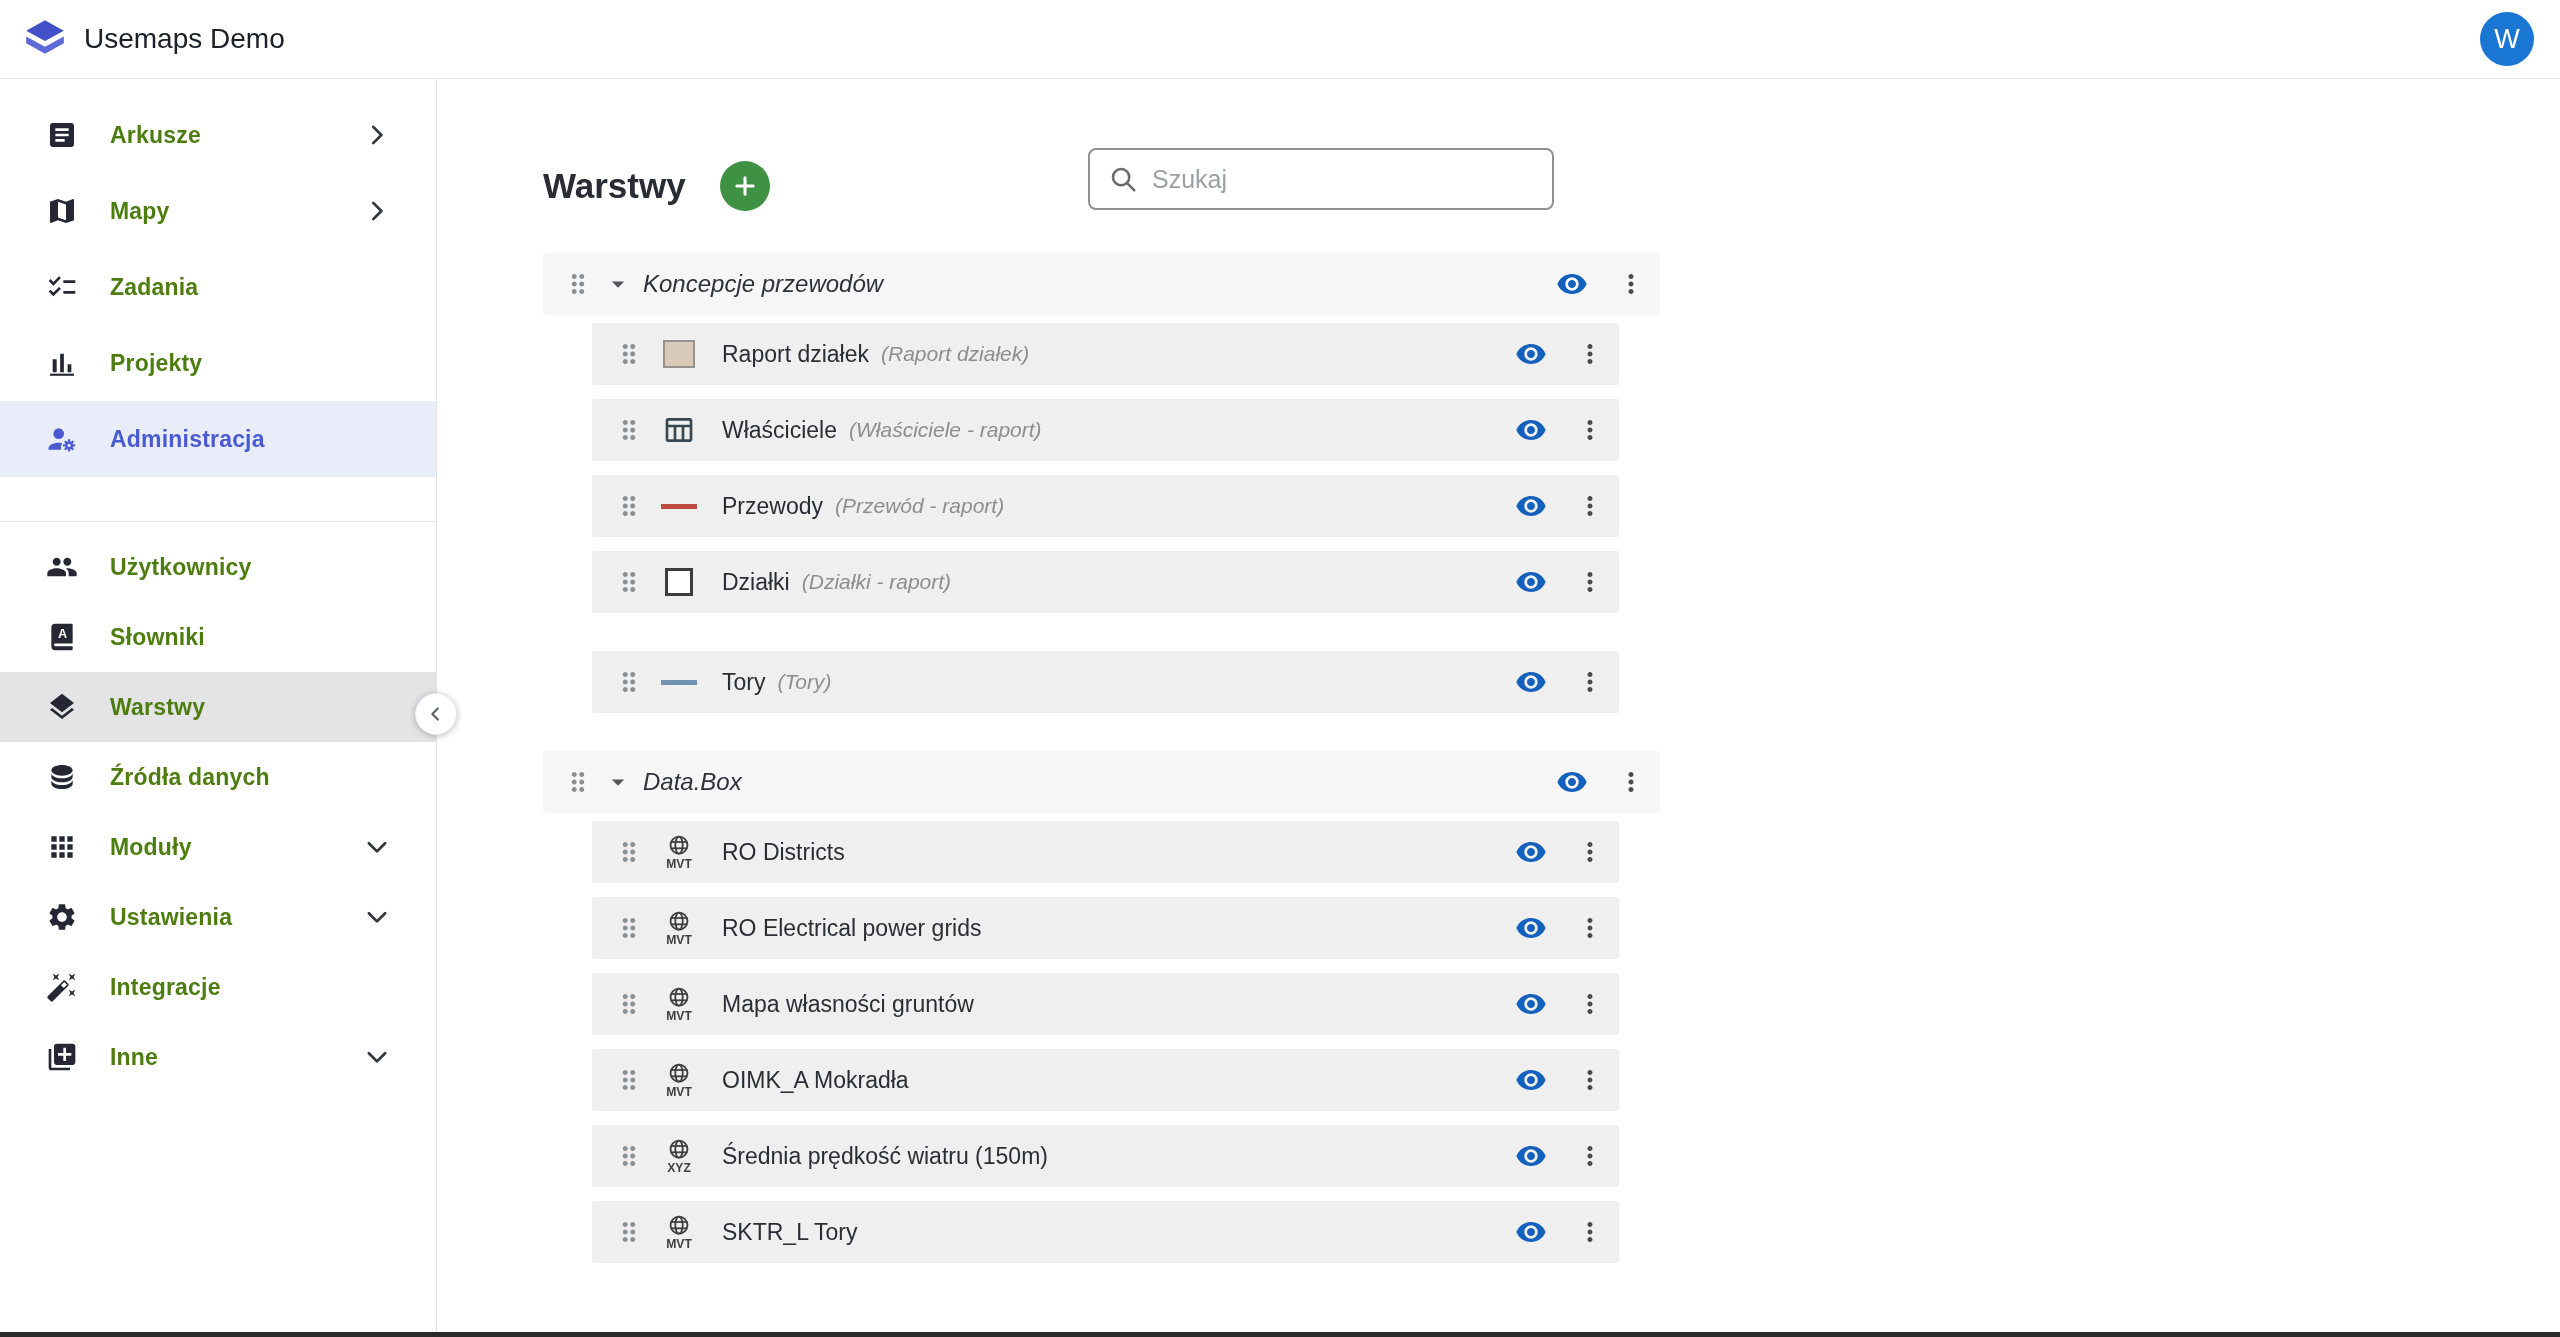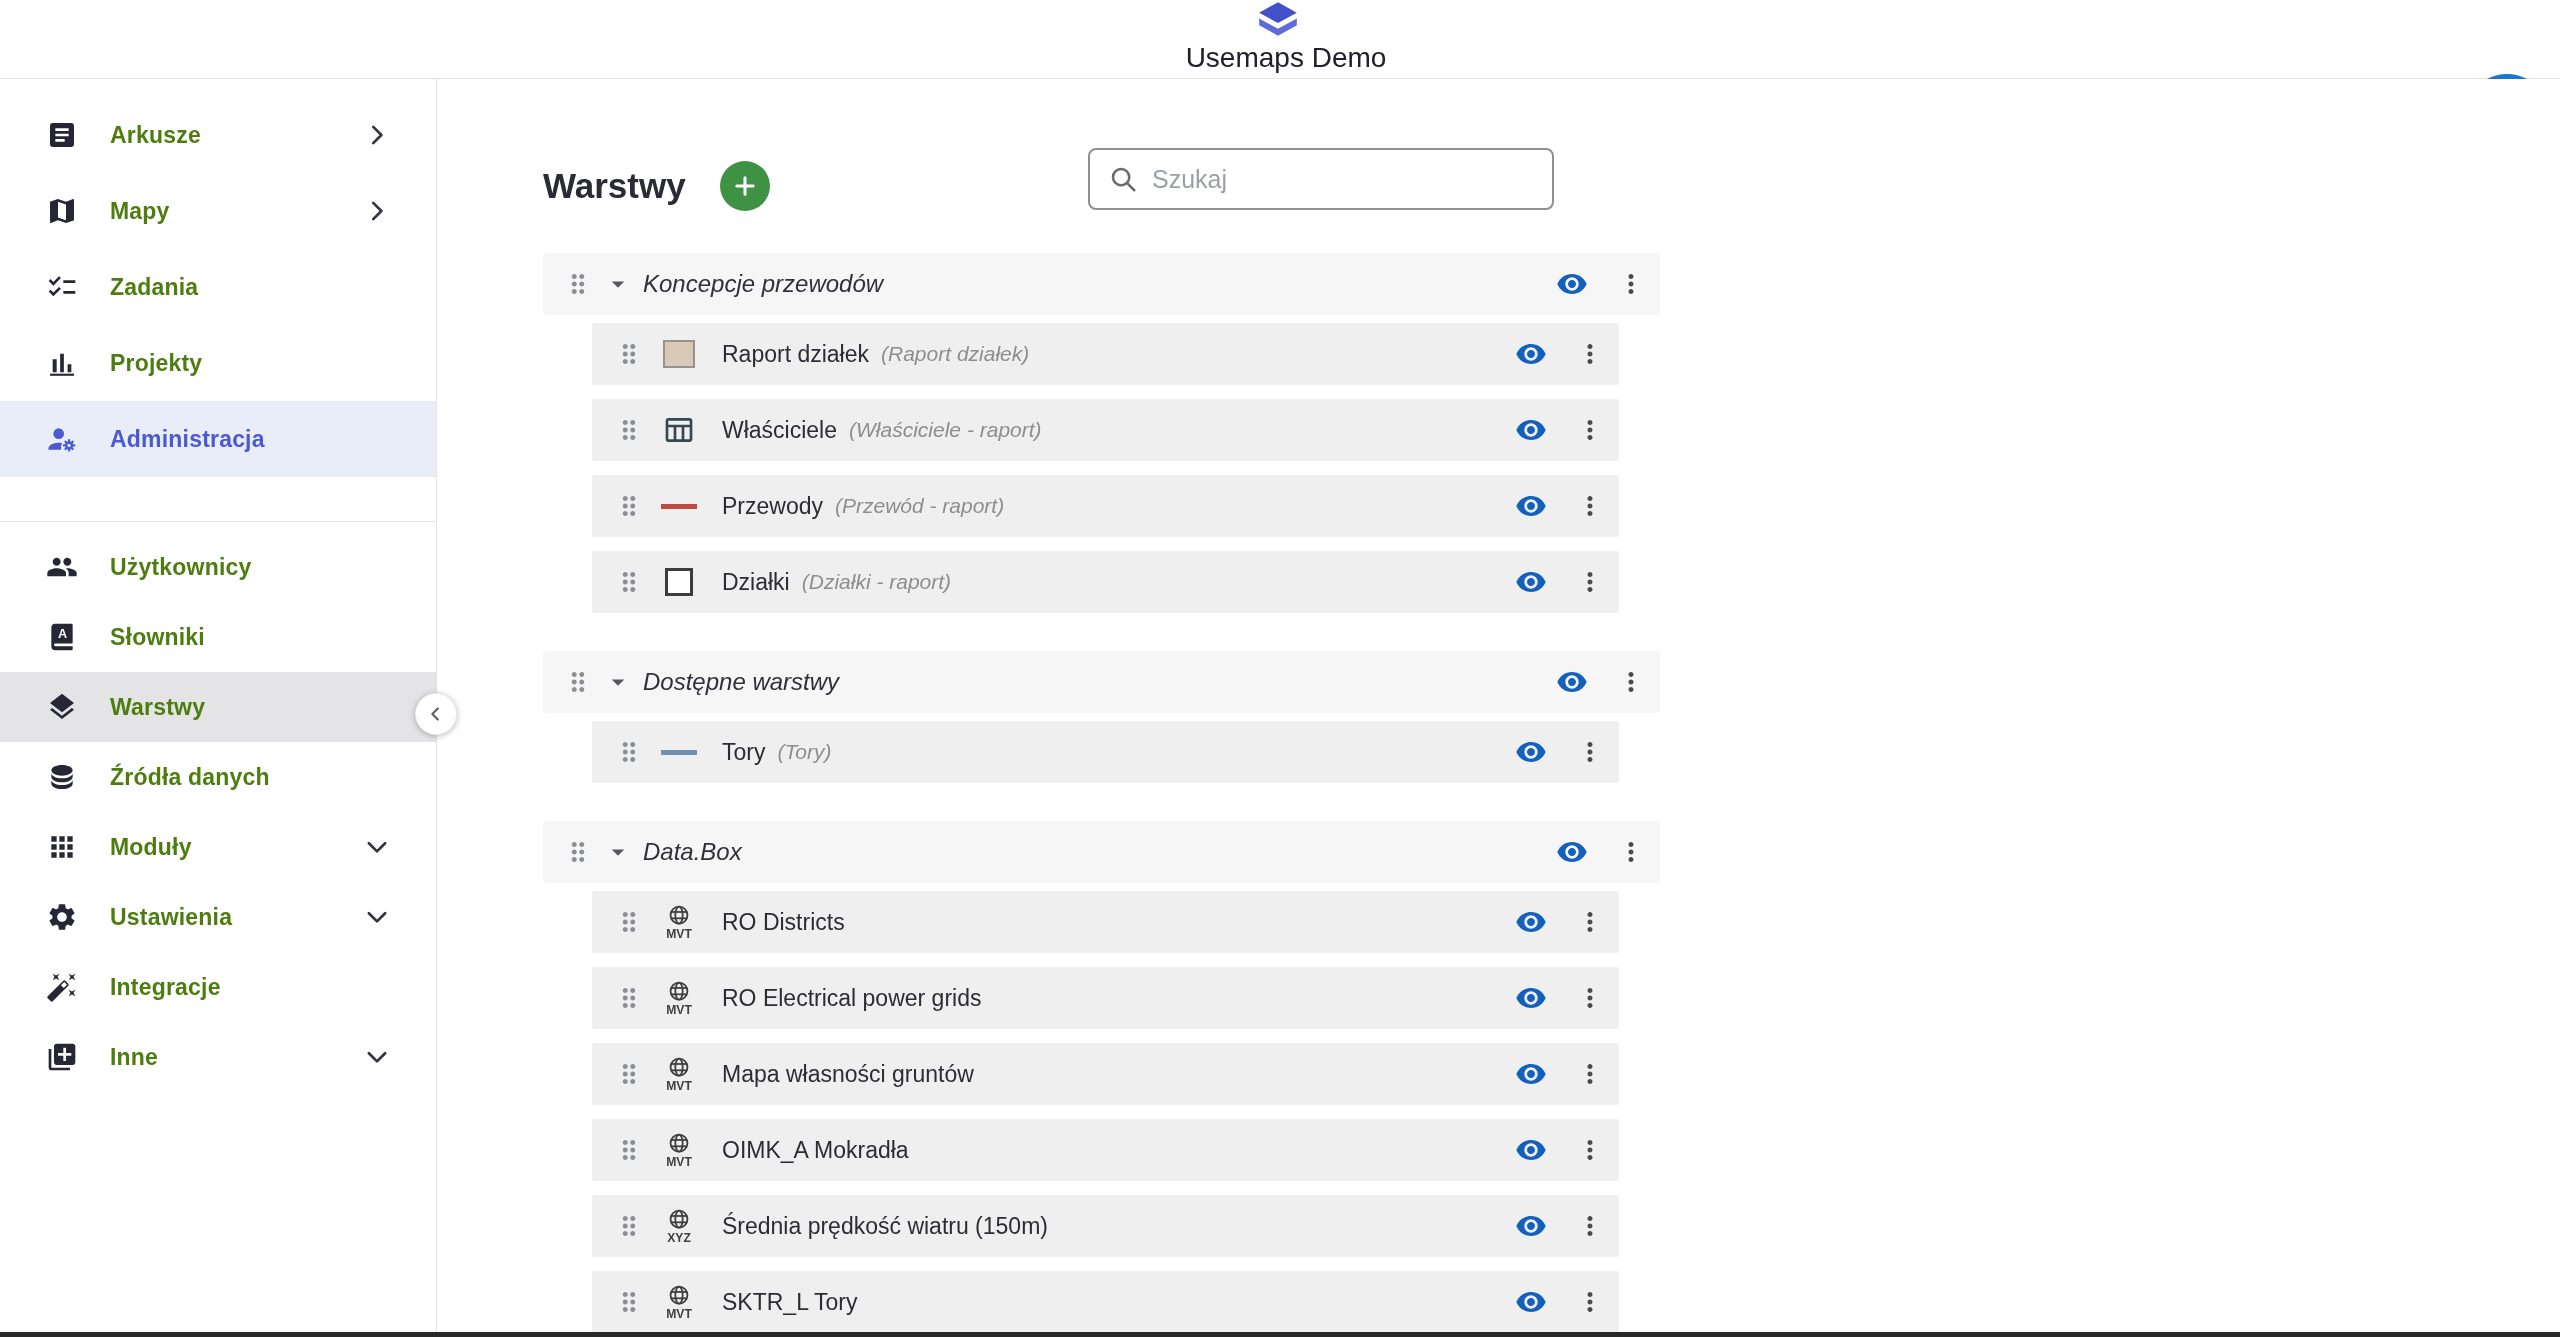--- a/index.html
+++ b/index.html
@@ -3,21 +3,21 @@
 <meta charset="utf-8">
 <style>
   html,body{margin:0;padding:0;}
   body{
     width:2560px;height:1337px;overflow:hidden;background:#ffffff;
     font-family:"Liberation Sans","DejaVu Sans",sans-serif;
     -webkit-font-smoothing:antialiased;
   }
   
   .topbar{height:79px;display:flex;align-items:center;padding:0 26px 0 22px;
-    border-bottom:1px solid #e5e5e5;background:#fff;box-sizing:border-box;flex-direction:column;}
+    border-bottom:1px solid #e5e5e5;background:#fff;box-sizing:border-box;}
   .logo{width:46px;height:42px;display:flex;flex:none;cursor:pointer;}
   .app-title{margin-left:16px;font-size:28px;color:#20202a;}
   .avatar{margin-left:auto;width:54px;height:54px;border-radius:50%;background:#1976d2;
     color:#fff;font-size:27px;font-weight:500;display:flex;align-items:center;justify-content:center;cursor:pointer;}
   
   .shell{display:flex;height:1253px;}
   
   .sidebar{width:437px;flex:none;border-right:1px solid #e3e3e3;padding-top:18px;
     position:relative;box-sizing:border-box;background:#fff;z-index:2;}
   .nav-item{height:76px;display:flex;align-items:center;padding:0 44px 0 46px;cursor:pointer;}
@@ -379,44 +379,20 @@
                 </span>
                 <span class="kebab-ic" data-name="more-options-icon">
                   <svg viewBox="0 0 24 24">
                     <path fill="currentColor" d="M12 8c1.1 0 2-.9 2-2s-.9-2-2-2-2 .9-2 2 .9 2 2 2zm0 2c-1.1 0-2 .9-2 2s.9 2 2 2 2-.9 2-2-.9-2-2-2zm0 6c-1.1 0-2 .9-2 2s.9 2 2 2 2-.9 2-2-.9-2-2-2z"></path>
                   </svg>
                 </span>
               </div>
             </div>
           </div>
           <div class="group" data-name="layer-group">
-            <div class="group-header" data-name="layer-group-header">
-              <span class="drag-ic" data-name="drag-handle-icon">
-                <svg viewBox="0 0 24 24">
-                  <path fill="currentColor" d="M11 18c0 1.1-.9 2-2 2s-2-.9-2-2 .9-2 2-2 2 .9 2 2zm-2-8c-1.1 0-2 .9-2 2s.9 2 2 2 2-.9 2-2-.9-2-2-2zm0-6c-1.1 0-2 .9-2 2s.9 2 2 2 2-.9 2-2-.9-2-2-2zm6 4c1.1 0 2-.9 2-2s-.9-2-2-2-2 .9-2 2 .9 2 2 2zm0 2c-1.1 0-2 .9-2 2s.9 2 2 2 2-.9 2-2-.9-2-2-2zm0 6c-1.1 0-2 .9-2 2s.9 2 2 2 2-.9 2-2-.9-2-2-2z"></path>
-                </svg>
-              </span>
-              <span class="caret-ic" data-name="collapse-caret-icon">
-                <svg viewBox="0 0 24 24">
-                  <path fill="currentColor" d="M7 10l5 5 5-5z"></path>
-                </svg>
-              </span>
-              <span class="group-name" data-name="layer-group-name">Dostępne warstwy</span>
-              <span class="spacer"></span>
-              <span class="eye-ic" data-name="visibility-eye-icon">
-                <svg viewBox="0 0 24 24">
-                  <path fill="currentColor" d="M12 4.5C7 4.5 2.73 7.61 1 12c1.73 4.39 6 7.5 11 7.5s9.27-3.11 11-7.5c-1.73-4.39-6-7.5-11-7.5zM12 17c-2.76 0-5-2.24-5-5s2.24-5 5-5 5 2.24 5 5-2.24 5-5 5zm0-8c-1.66 0-3 1.34-3 3s1.34 3 3 3 3-1.34 3-3-1.34-3-3-3z"></path>
-                </svg>
-              </span>
-              <span class="kebab-ic" data-name="more-options-icon">
-                <svg viewBox="0 0 24 24">
-                  <path fill="currentColor" d="M12 8c1.1 0 2-.9 2-2s-.9-2-2-2-2 .9-2 2 .9 2 2 2zm0 2c-1.1 0-2 .9-2 2s.9 2 2 2 2-.9 2-2-.9-2-2-2zm0 6c-1.1 0-2 .9-2 2s.9 2 2 2 2-.9 2-2-.9-2-2-2z"></path>
-                </svg>
-              </span>
-            </div>
             <div class="rows">
               <div class="layer-row" data-name="layer-row">
                 <span class="drag-ic" data-name="drag-handle-icon">
                   <svg viewBox="0 0 24 24">
                     <path fill="currentColor" d="M11 18c0 1.1-.9 2-2 2s-2-.9-2-2 .9-2 2-2 2 .9 2 2zm-2-8c-1.1 0-2 .9-2 2s.9 2 2 2 2-.9 2-2-.9-2-2-2zm0-6c-1.1 0-2 .9-2 2s.9 2 2 2 2-.9 2-2-.9-2-2-2zm6 4c1.1 0 2-.9 2-2s-.9-2-2-2-2 .9-2 2 .9 2 2 2zm0 2c-1.1 0-2 .9-2 2s.9 2 2 2 2-.9 2-2-.9-2-2-2zm0 6c-1.1 0-2 .9-2 2s.9 2 2 2 2-.9 2-2-.9-2-2-2z"></path>
                   </svg>
                 </span>
                 <span class="swatch-slot" data-name="layer-swatch-line-blue">
                   <span class="swatch line-blue"></span>
                 </span>

